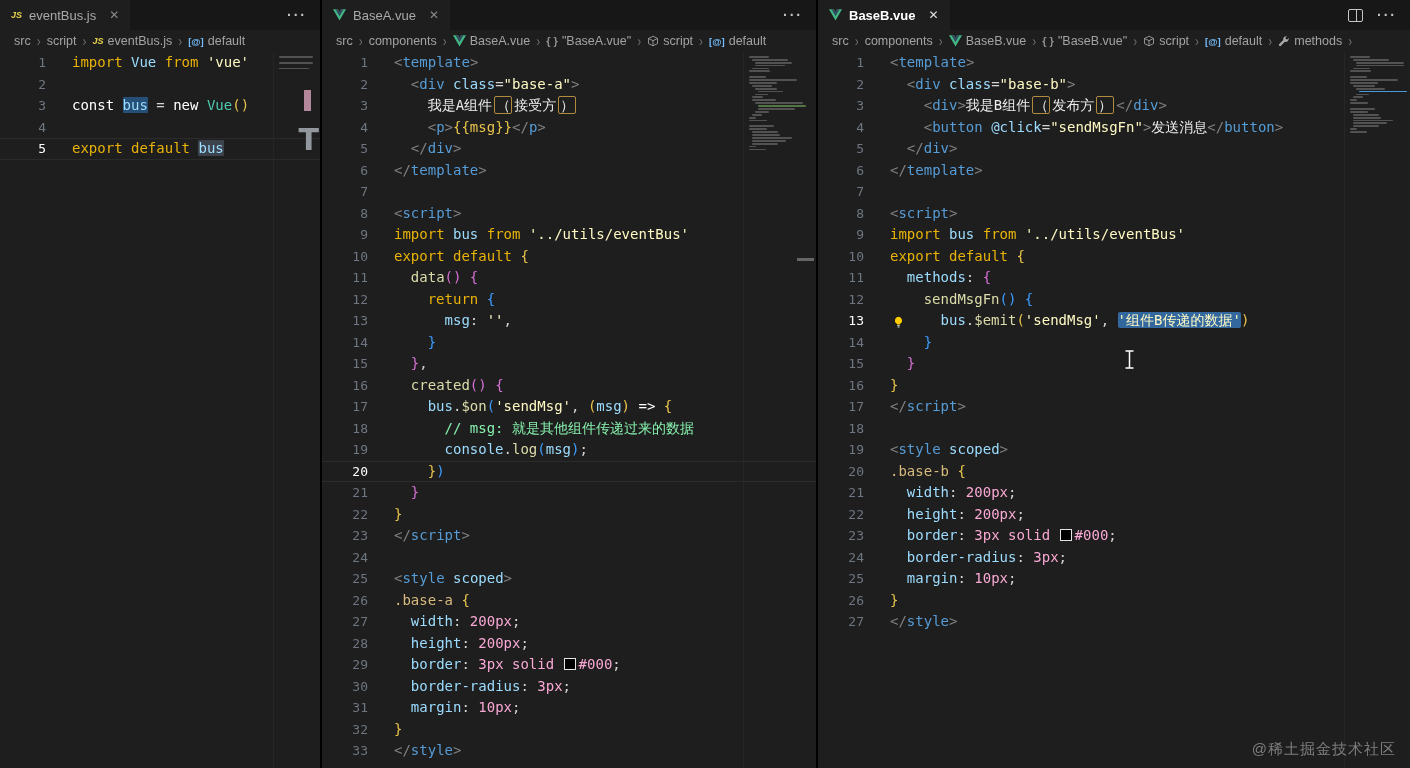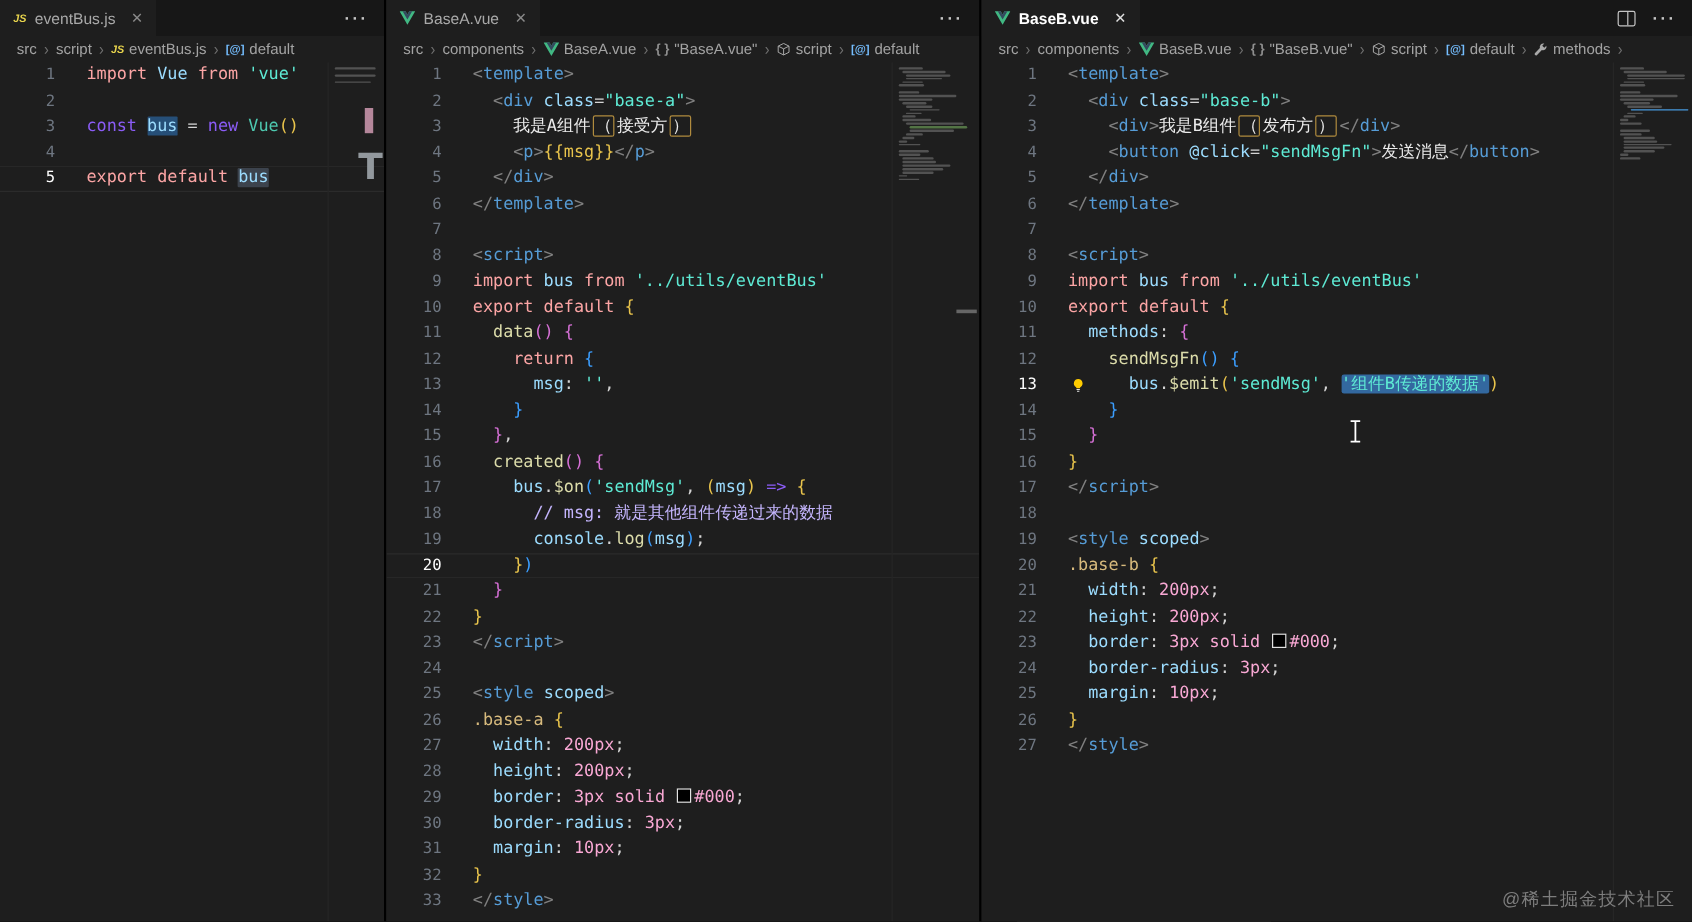--- a/index.html
+++ b/index.html
@@ -32,22 +32,22 @@
   .codewrap{position:absolute;top:52px;left:0;right:0;bottom:0;font:14px/21.5px "DejaVu Sans Mono",monospace;white-space:pre;overflow:hidden;cursor:text;}
   .line{display:flex;height:21.5px;position:relative;}
   .ln{flex:0 0 46px;text-align:right;color:#6e7681;font-size:13px;user-select:none;}
   .lc{margin-left:26px;}
   .line.cur{box-shadow:inset 0 1px 0 #2b2b2b,inset 0 -1px 0 #2b2b2b;}
   .line.cur .ln,.line.curn .ln{color:#fdfdfd;}
   .ig{display:inline-block;width:2ch;}
   .igb{box-shadow:inset 1px 0 0 #353535;}
 
   
-  .s-kw{color:#fca5a5}.s-kb{color:#8b5cf6}.s-var{color:#9cdcfe}.s-cls{color:#4ec9b0}
-  .s-fn{color:#dcdcaa}.s-str{color:#5eead4}.s-num{color:#f9a8d4}.s-cmt{color:#c4b5fd}
+  .s-kw{color:#eab308}.s-kb{color:#ffffff}.s-var{color:#9cdcfe}.s-cls{color:#4ec9b0}
+  .s-fn{color:#dcdcaa}.s-str{color:#fef9c3}.s-num{color:#f9a8d4}.s-cmt{color:#86efac}
   .s-pun{color:#808080}.s-tag{color:#569cd6}.s-attr{color:#9cdcfe}.s-txt{color:#d4d4d4}
   .s-wht{color:#ececec}.s-b1{color:#e9c44c}.s-b2{color:#d670d6}.s-b3{color:#3b9eff}
   .s-csel{color:#d7ba7d}.s-cval{color:#f9a8d4}
   .f-sel{background:#33689f;border-radius:2px;}
   .f-hlb{background:#264f78;border-radius:1px;}
   .f-hlg{background:#3c434d;border-radius:1px;}
   .f-box{border:1px solid #b08b3e;border-radius:2px;padding:0 1px;margin:0 2px;}
   .swatch{display:inline-block;width:10px;height:10px;background:#000;border:1px solid #e2e2e2;margin:0 3px 0 1px;vertical-align:-1px;}
   .bulb{position:absolute;left:74px;top:4px;width:13px;height:13px;}
 

